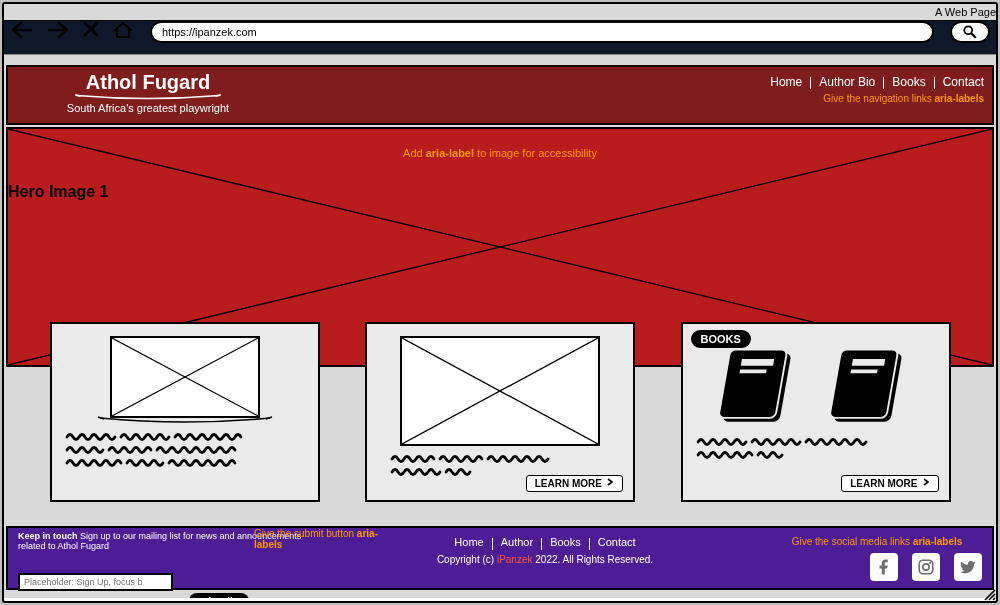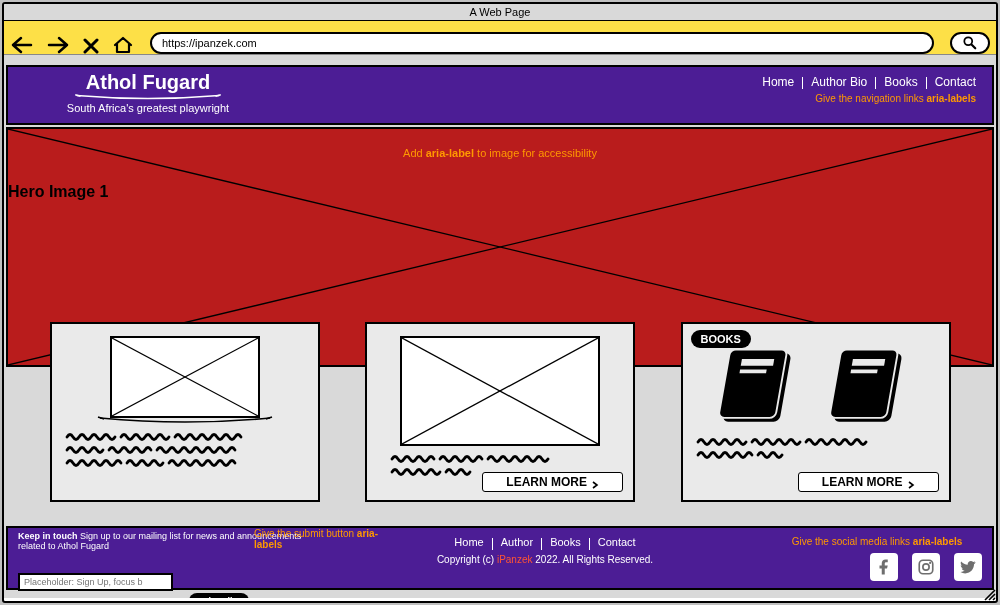--- a/index.html
+++ b/index.html
@@ -21,31 +21,31 @@
       border-radius: 3px;
       background: #fff;
       width: 996px;
       height: 601px;
       margin: 2px;
       position: relative;
     }
     .title-bar {
       background: #d9d9d9;
       border-bottom: 1px solid #000;
-      text-align: center;
+      text-align: right;
       font-size: 11px;
       padding: 2px 0;
       border-radius: 2px 2px 0 0;
     }
     .toolbar {
-      background: #fde047;
+      background: #0f172a;
       border-bottom: 1px solid #888;
       height: 34px;
       display: flex;
-      align-items: flex-end;
+      align-items: flex-start;
       padding: 0 6px;
       gap: 12px;
     }
     .toolbar .nav-btn {
       font-size: 18px;
       font-weight: bold;
       cursor: pointer;
       line-height: 1;
       padding: 0 1px;
     }
@@ -80,27 +80,27 @@
       position: relative;
       overflow: hidden;
     }
 
     
     .site-header {
       position: absolute;
       top: 10px;
       left: 2px;
       right: 2px;
-      background: #4c1d95;
+      background: #7f1d1d;
       border: 2px solid #000;
       height: 60px;
       display: flex;
       align-items: start;
       color: #fff;
-      padding: 4px 16px 4px 40px;
+      padding: 4px 8px 4px 40px;
       z-index: 5;
     }
     .brand {
       display: flex;
       flex-direction: column;
       align-items: center;
     }
     .brand-title {
       font-size: 20px;
       font-weight: bold;
@@ -208,25 +208,25 @@
       width: 240px;
       margin-top: 8px;
     }
     .learn-more {
       position: absolute;
       bottom: 8px;
       right: 10px;
       background: #fff;
       border: 1px solid #000;
       border-radius: 3px;
-      padding: 2px 23px;
-      font-size: 12px;
+      padding: 2px 8px;
+      font-size: 10px;
       font-weight: bold;
       display: flex;
-      align-items: flex-end;
+      align-items: flex-start;
       gap: 4px;
       cursor: pointer;
     }
 
     
     .books-label {
       position: absolute;
       top: 6px;
       left: 8px;
       background: #000;

